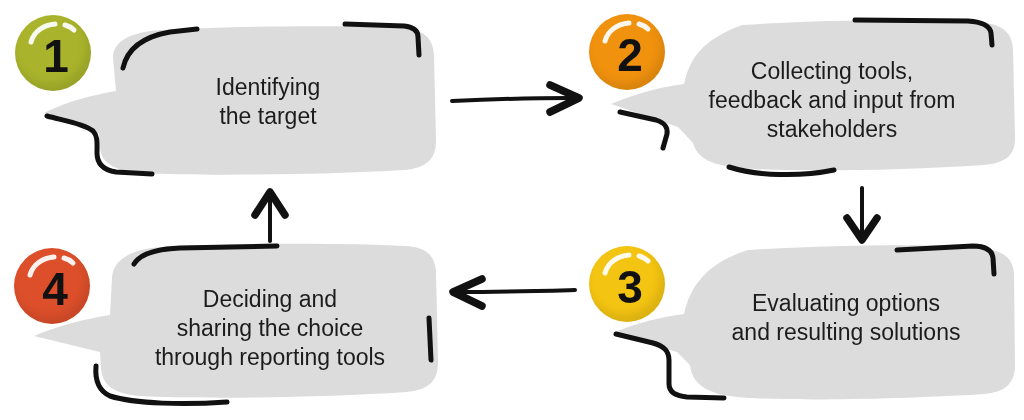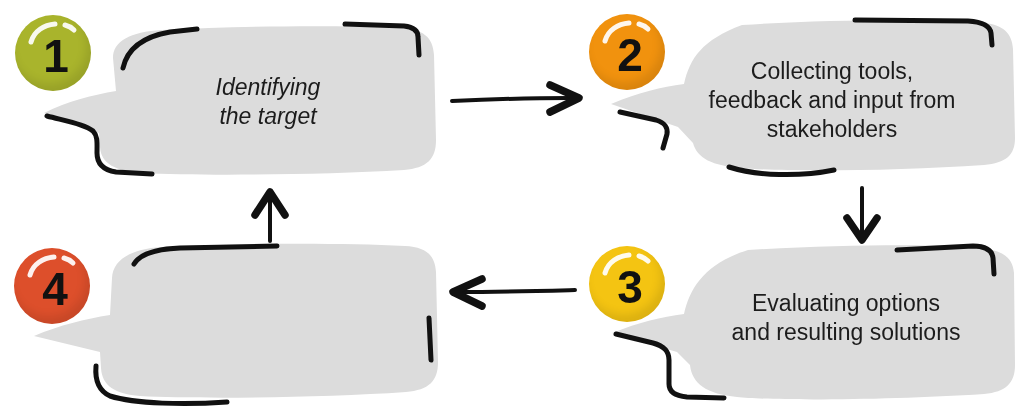--- a/index.html
+++ b/index.html
@@ -20,21 +20,21 @@
   .badge .num{
     font-size:46px;font-weight:bold;color:#111111;line-height:1;
     transform:translate(3px,3px);
   }
   .gloss{position:absolute;left:0;top:0;width:76px;height:76px;pointer-events:none;}
   .gloss path{fill:none;stroke:#ffffff;stroke-width:5;stroke-linecap:round;opacity:.92;}
   .step-label{
     position:absolute;width:300px;text-align:center;white-space:pre-line;
     font-size:23px;line-height:29px;color:#1c1c1c;
   }
-  .pos-label-1{left:118px;top:73px;font-style:italic;}
+  .pos-label-1{left:118px;top:73px;}
   .pos-label-2{left:682px;top:57px;}
   .pos-label-3{left:696px;top:289px;}
   .pos-label-4{left:120px;top:285px;}
   .pos-badge-1{left:15px;top:15px;}
   .pos-badge-2{left:589px;top:14px;}
   .pos-badge-3{left:589px;top:246px;}
   .pos-badge-4{left:14px;top:248px;}
 </style>
 </head>
 <body>
@@ -117,14 +117,17 @@
     <span class="num">4</span>
   </div>
 
   <div class="step-label pos-label-1">Identifying
 the target</div>
   <div class="step-label pos-label-2">Collecting tools,
 feedback and input from
 stakeholders</div>
   <div class="step-label pos-label-3">Evaluating options
 and resulting solutions</div>
+  <div class="step-label pos-label-4">Deciding and
+sharing the choice
+through reporting tools</div>
 
 </div>
 
 </body></html>

